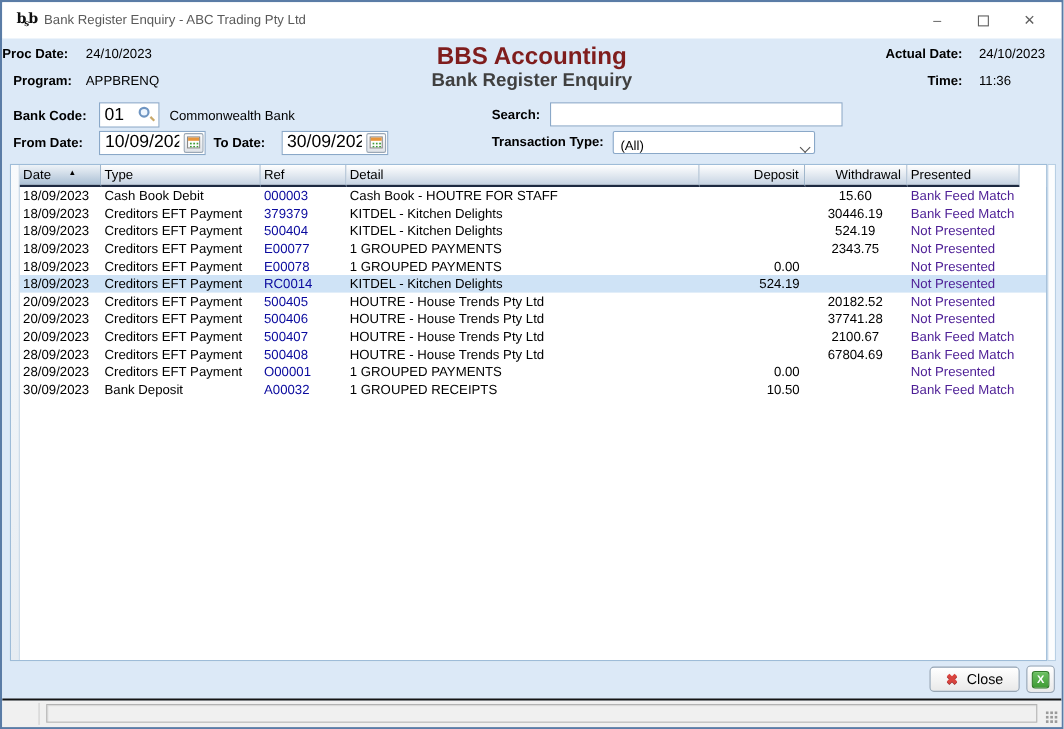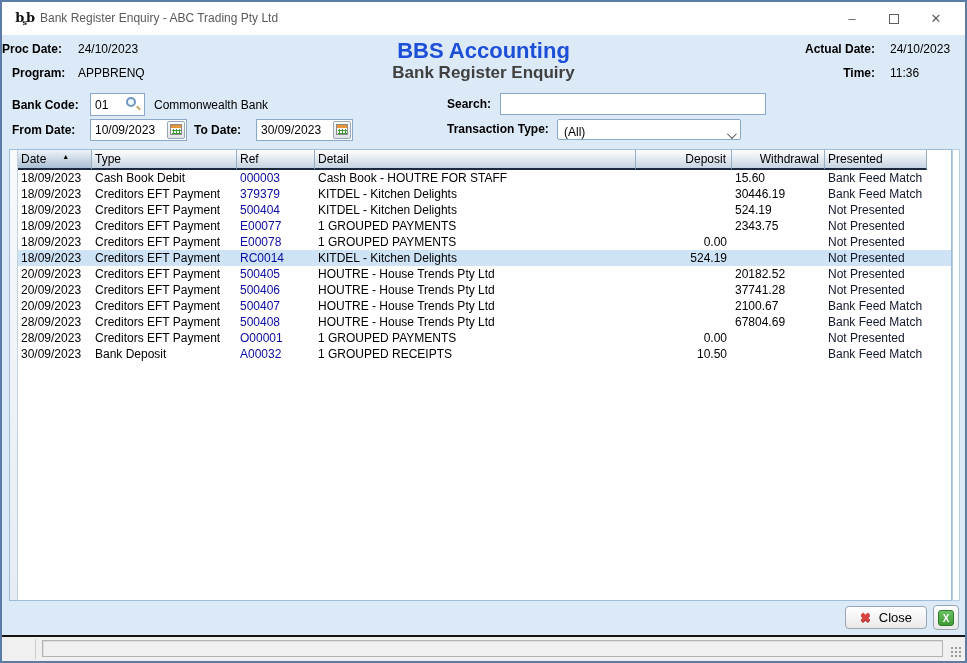--- a/index.html
+++ b/index.html
@@ -3,36 +3,36 @@
 <meta charset="utf-8">
 <style>
   * { margin:0; padding:0; box-sizing:border-box; }
   html,body { width:967px; height:663px; font-family:"Liberation Sans", sans-serif; background:#fff; }
   .window {
     position:relative; width:967px; height:663px;
     border:2px solid #5a7ca6; background:#fff; overflow:hidden;
   }
   
   .titlebar { position:absolute; left:0; top:0; right:0; height:33px; background:#ffffff; }
-  .app-logo { position:absolute; left:13px; top:7px; width:20px; height:18px; font-family:"DejaVu Serif", serif; font-weight:bold; color:#111; font-size:13px; line-height:18px;text-align:right; }
+  .app-logo { position:absolute; left:13px; top:7px; width:20px; height:18px; font-family:"DejaVu Serif", serif; font-weight:bold; color:#111; font-size:13px; line-height:18px; }
   .app-logo .s { font-size:8px; vertical-align:-3px; margin-left:-2px; }
   .app-logo .b2 { margin-left:-1px; }
   .titlebar-text { position:absolute; left:38px; top:9px; font-size:12px; color:#5a5a5a; }
   .win-controls { position:absolute; right:8px; top:0; height:33px; display:flex; }
   .win-btn { width:42px; height:33px; display:flex; align-items:center; justify-content:center; color:#5f5f5f; font-size:13px; cursor:default; }
   .max-glyph { width:10px; height:10px; border:1px solid #5f5f5f; display:inline-block; }
   
   .content { position:absolute; left:0; top:33px; right:0; bottom:0; background:#dce9f7; font-size:12px; color:#000; }
   .lbl { font-weight:bold; color:#000; position:absolute; }
   .val { position:absolute; color:#000; }
-  .main-title { position:absolute; left:0; right:0; top:3px; text-align:center; font-size:22px; font-weight:bold; color:#1d4ed8; }
+  .main-title { position:absolute; left:0; right:0; top:3px; text-align:center; font-size:22px; font-weight:bold; color:#7f1d1d; }
   .sub-title  { position:absolute; left:0; right:0; top:28px; text-align:center; font-size:17px; font-weight:bold; color:#404040; }
   
   .box { position:absolute; background:#fff; border:1px solid #8aa8c8; display:flex; align-items:center; }
-  .box input { border:none; outline:none; font-family:"Liberation Sans", sans-serif; font-size:12px; width:100%; height:100%; padding:0 4px; background:transparent; }
+  .box input { border:none; outline:none; font-family:"Liberation Sans", sans-serif; font-size:16px; width:100%; height:100%; padding:0 4px; background:transparent; }
   .mag-icon { width:15px; height:15px; position:relative; margin-right:3px; flex:0 0 auto; }
   .mag-icon .lens { position:absolute; left:0; top:0; width:10px; height:10px; border:2px solid #6f95c2; border-radius:50%; background:#eef6ff; }
   .mag-icon .handle { position:absolute; left:10px; top:10px; width:5px; height:2px; background:#c9a96a; transform:rotate(45deg); }
   .cal-btn { width:18px; height:18px; margin-right:1px; flex:0 0 auto; background:linear-gradient(#fdfdfd,#dfe3e8); border:1px solid #9aa7b5; border-radius:2px; position:relative; cursor:pointer; }
   .cal-btn .cal { position:absolute; left:2px; top:2px; width:12px; height:11px; background:#fff; border:1px solid #8a8a8a; }
   .cal-btn .cal:before { content:""; position:absolute; left:0; top:0; right:0; height:3px; background:#e8953a; }
   .cal-btn .cal:after { content:""; position:absolute; left:1px; top:4px; width:9px; height:5px;
     background-image:radial-gradient(circle, #3f9c35 1px, transparent 1.2px); background-size:3px 3px; }
   .dropdown { position:absolute; background:#fff; border:1px solid #8aa8c8; border-radius:2px; display:flex; align-items:flex-end; justify-content:space-between; padding:0 6px; cursor:pointer; }
   .chevron { width:7px; height:7px; border-right:1.5px solid #555; border-bottom:1.5px solid #555; transform:rotate(45deg) translateY(-2px); }
@@ -43,22 +43,22 @@
   .hdr-cell { background:linear-gradient(#ffffff,#c6d3e2); border-right:1px solid #96aec6; border-bottom:2px solid #1d2940; padding:2px 3px 0 3px; font-size:12px; color:#000; white-space:nowrap; overflow:hidden; cursor:pointer; }
   .hdr-cell.sorted { background:linear-gradient(#eef3f8,#aabfd4); }
   .hdr-cell.num { text-align:right; padding-right:5px; }
   .hdr-filler { flex:1; background:#fff; }
   .sort-arrow { font-size:7px; vertical-align:4px; margin-left:16px; }
   .grid-body { position:absolute; left:8px; right:0; top:20px; bottom:0; overflow:hidden; }
   .grid-row { display:flex; height:16px; line-height:16px; font-size:12px; white-space:nowrap; cursor:default; }
   .grid-row.highlighted { background:#cfe3f6; }
   .cell { overflow:hidden; padding:0 3px; flex:0 0 auto; }
   .c-date{width:74px;} .c-type{width:145px;} .c-ref{width:78px; color:#0a0a9e;} .c-detail{width:321px;}
-  .c-dep{width:96px; text-align:right; padding-right:5px;} .c-wd{width:93px; text-align:left; padding-right:5px;}
-  .c-pres{width:102px; color:#0f172a;} .c-fill{flex:1;}
+  .c-dep{width:96px; text-align:right; padding-right:5px;} .c-wd{width:93px; text-align:center; padding-right:5px;}
+  .c-pres{width:102px; color:#4c1d95;} .c-fill{flex:1;}
   .hdr-cell.c-ref, .hdr-cell.c-pres { color:#000; }
   .vscroll { position:absolute; left:950px; top:114px; width:8px; height:452px; background:#fcfdfe; border:1px solid #b8cfe4; }
   
   .close-btn { position:absolute; left:843px; top:571px; width:82px; height:23px; border:1px solid #97a5b4; border-radius:4px; background:linear-gradient(#ffffff,#e9e9e9); display:flex; align-items:center; justify-content:center; gap:8px; font-size:13px; cursor:pointer; }
   .close-x { color:#d9443f; font-size:13px; font-weight:bold; text-shadow:0 1px 0 #a03030; }
   .excel-btn { position:absolute; left:931px; top:570px; width:26px; height:25px; border:1px solid #97a5b4; border-radius:4px; background:linear-gradient(#ffffff,#e9e9e9); display:flex; align-items:center; justify-content:center; cursor:pointer; }
   .excel-icon { width:16px; height:16px; background:linear-gradient(#6cc063,#3f9c35); border-radius:3px; color:#fff; font-size:10px; font-weight:bold; text-align:center; line-height:16px; border:1px solid #2f7a28; }
   .bottom-line { position:absolute; left:0; right:0; top:600px; height:2px; background:#141414; }
   .statusbar { position:absolute; left:0; right:0; top:602px; bottom:0; background:#f0f0f0; }
   .statusbar .seg { position:absolute; left:0; top:2px; bottom:2px; width:34px; border-right:1px solid #cdcdcd; }

